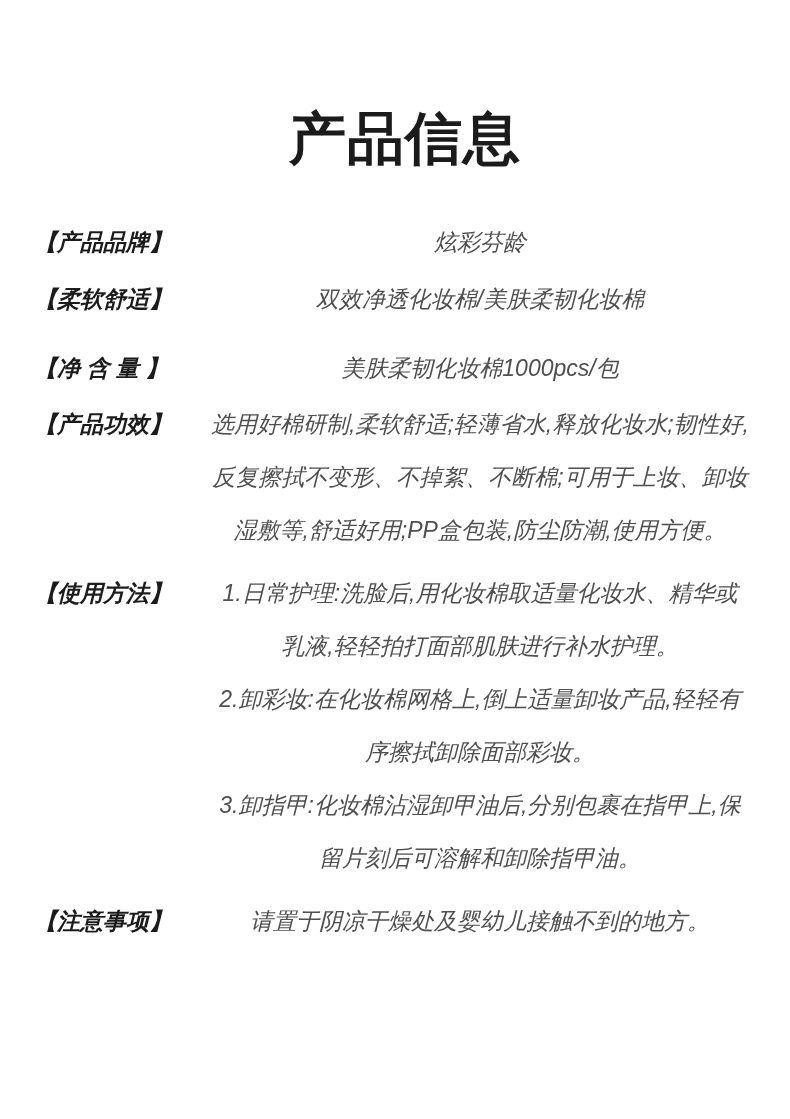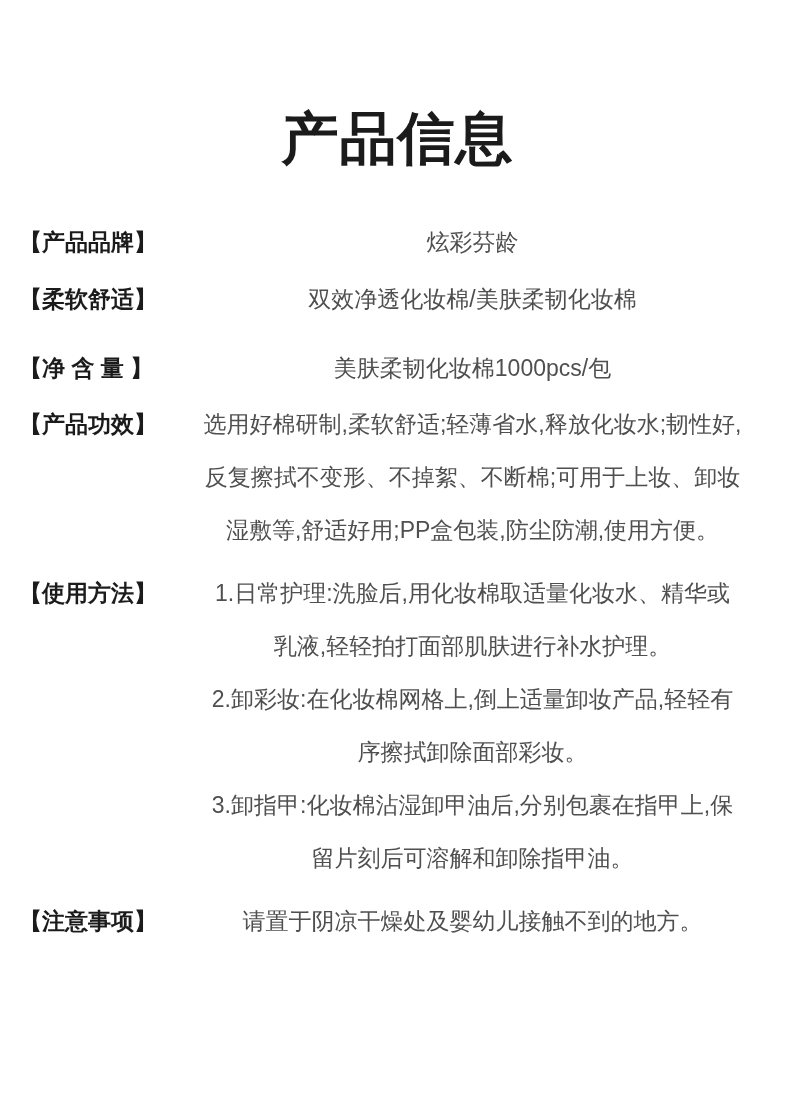--- a/index.html
+++ b/index.html
@@ -5,36 +5,37 @@
   html, body {
     margin: 0;
     padding: 0;
     background: #ffffff;
   }
   .page {
     position: relative;
     width: 790px;
     height: 1119px;
     box-sizing: border-box;
-    padding: 104px 14px 0 19px;
+    padding: 104px 14px 0 34px;
     background: #ffffff;
     overflow: hidden;
     font-family: "Liberation Sans", "DejaVu Sans", sans-serif;
   }
   .title {
     margin: 0 0 44px 0;
     text-align: center;
     font-size: 57px;
     line-height: 1.2;
     font-weight: 700;
     letter-spacing: 1px;
     color: #1b1b1b;
   }
   .sections {
     display: block;
+    font-style: italic;
   }
   .section {
     display: flex;
     align-items: flex-start;
   }
   .section:nth-child(2) { margin-top: 4px; }
   .section:nth-child(3) { margin-top: 16px; }
   .section:nth-child(4) { margin-top: 3px; }
   .section:nth-child(5) { margin-top: 10px; }
   .section:nth-child(6) { margin-top: 10px; }

